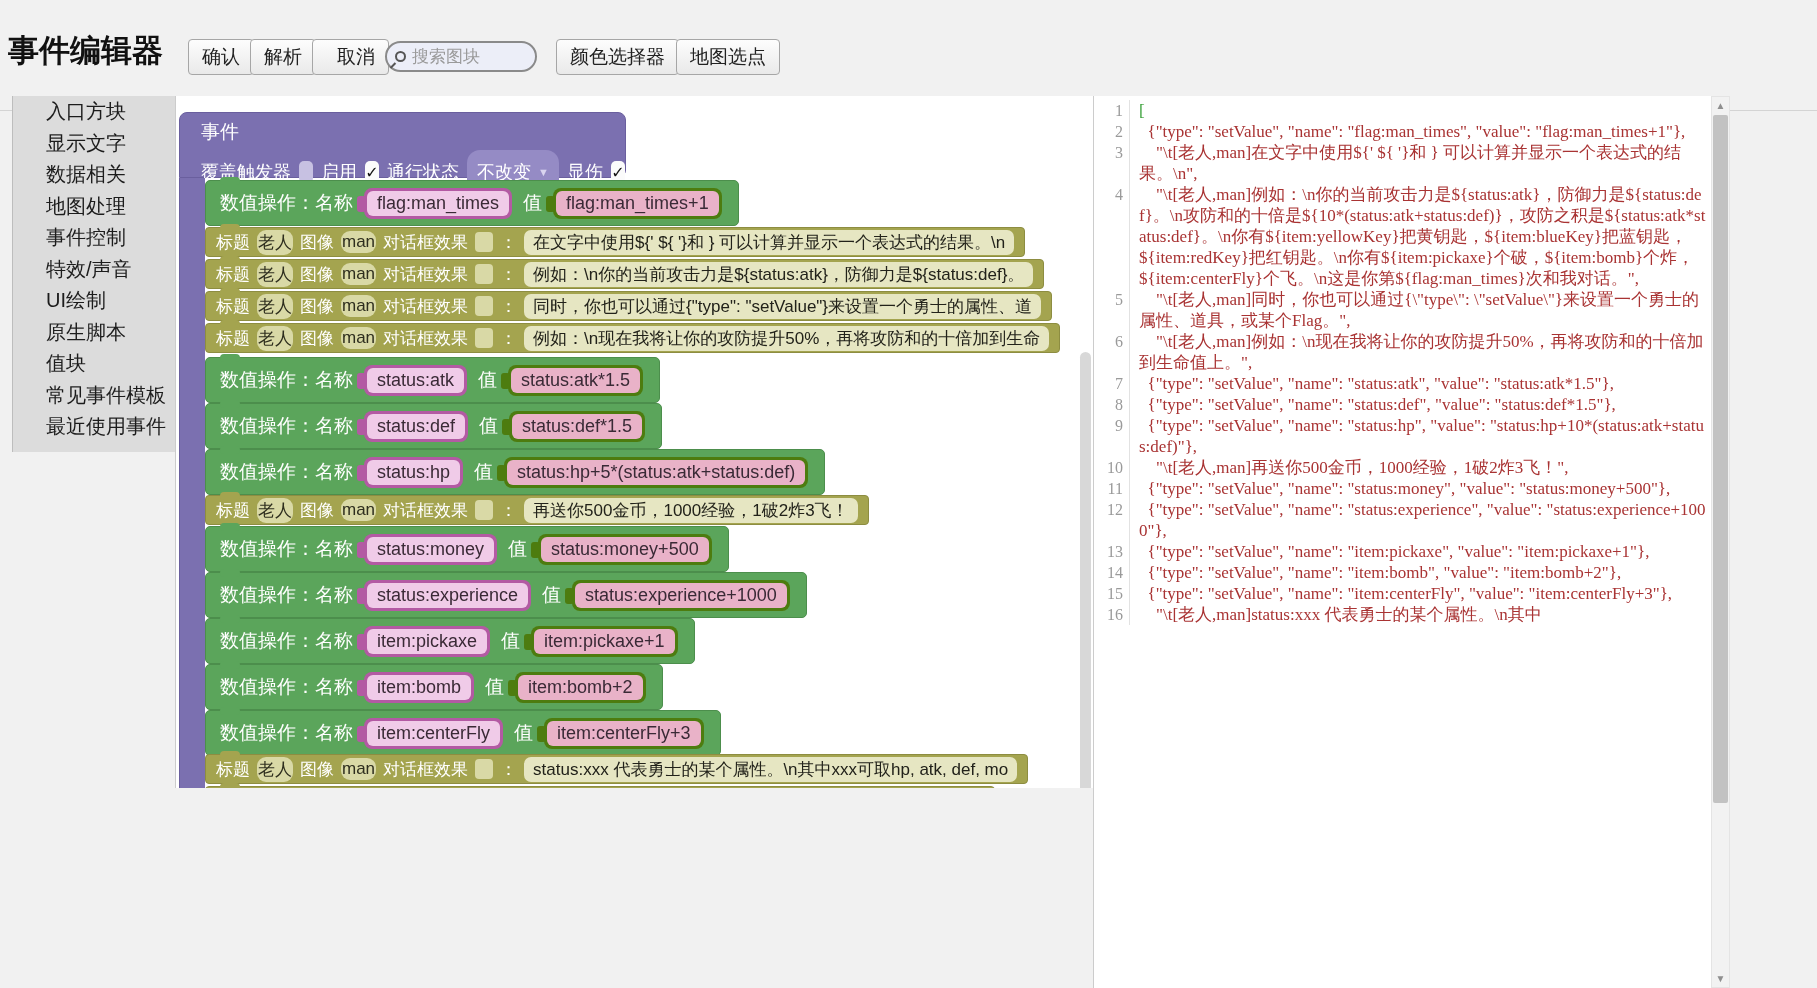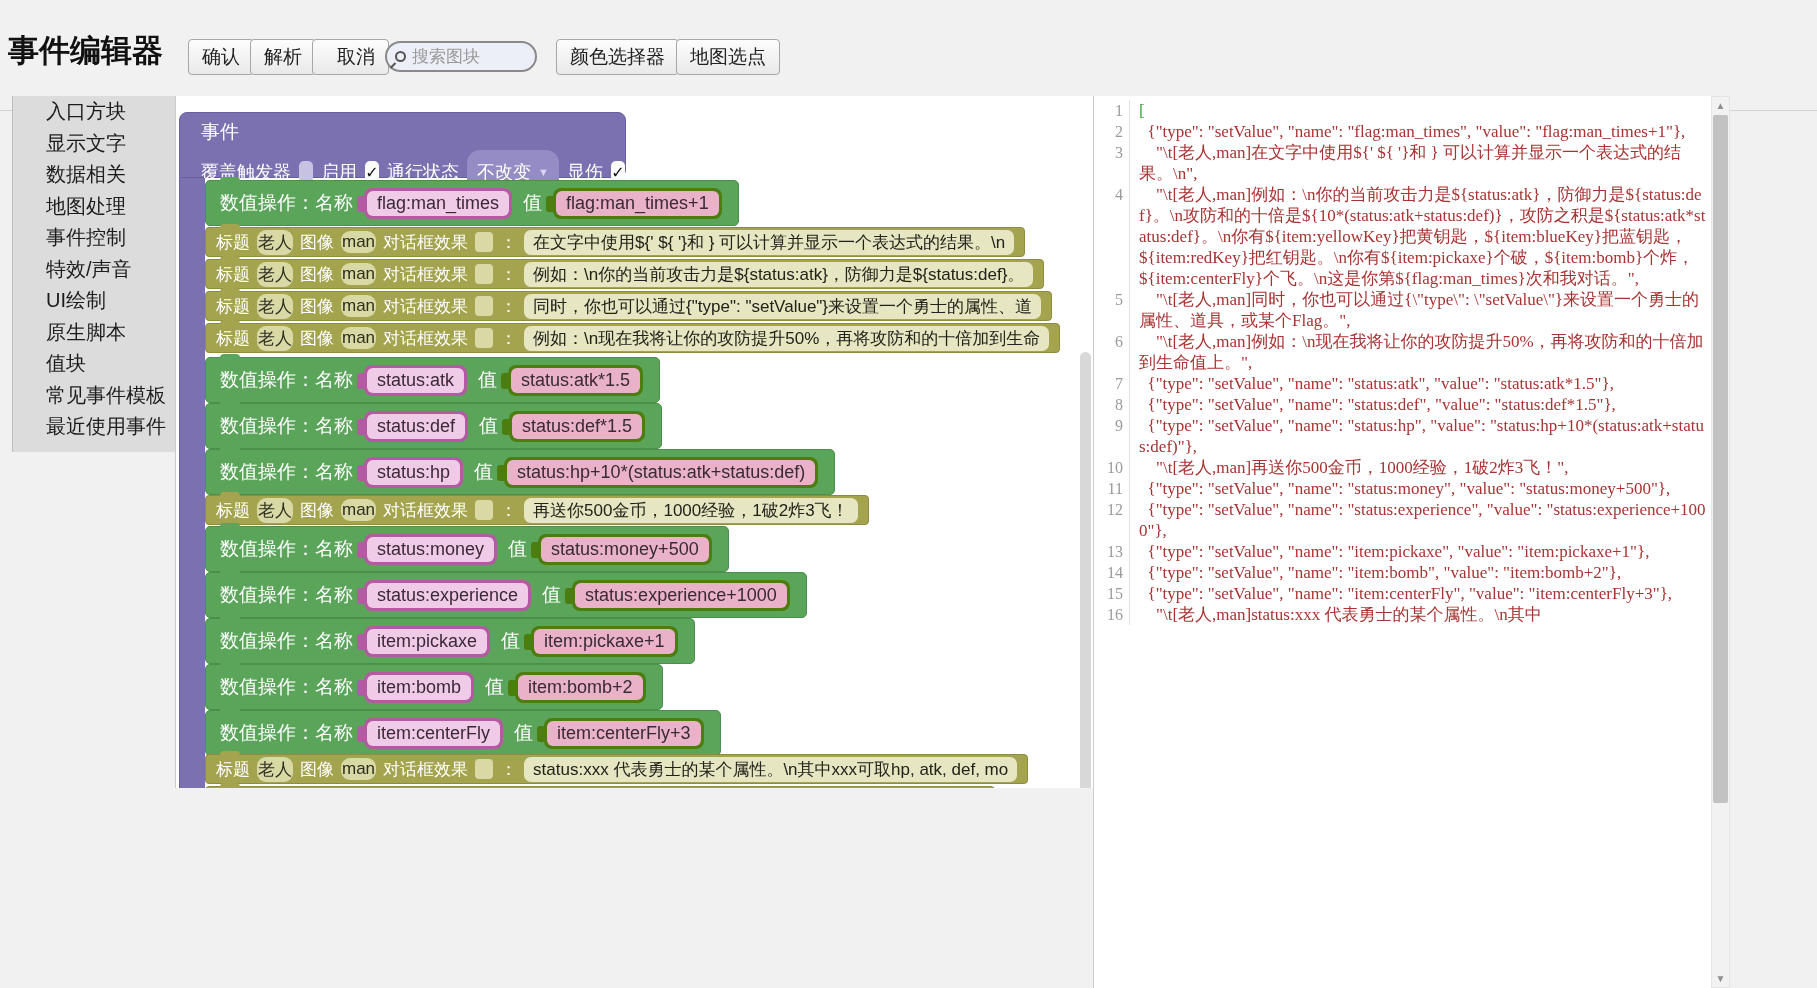--- a/index.html
+++ b/index.html
@@ -209,21 +209,21 @@
           <span class="chip-in">status:def*1.5</span>
         </span>
     </div>
     <div class="row green" style="top:353px">
       <span class="rlabel">数值操作：名称</span>
       <span class="chip name">
           <span class="chip-in">status:hp</span>
         </span>
       <span class="rlabel">值</span>
       <span class="chip val">
-          <span class="chip-in">status:hp+10*(status:atk+status:def)</span>
+          <span class="chip-in">status:hp+5*(status:atk+status:def)</span>
         </span>
     </div>
 
     <div class="row olive" style="top:399px">
       <span class="rlabel">标题</span>
       <span class="ochip">老人</span>
       <span class="rlabel">图像</span>
       <span class="ochip">man</span>
       <span class="rlabel">对话框效果</span>
       <span class="osq"></span>

